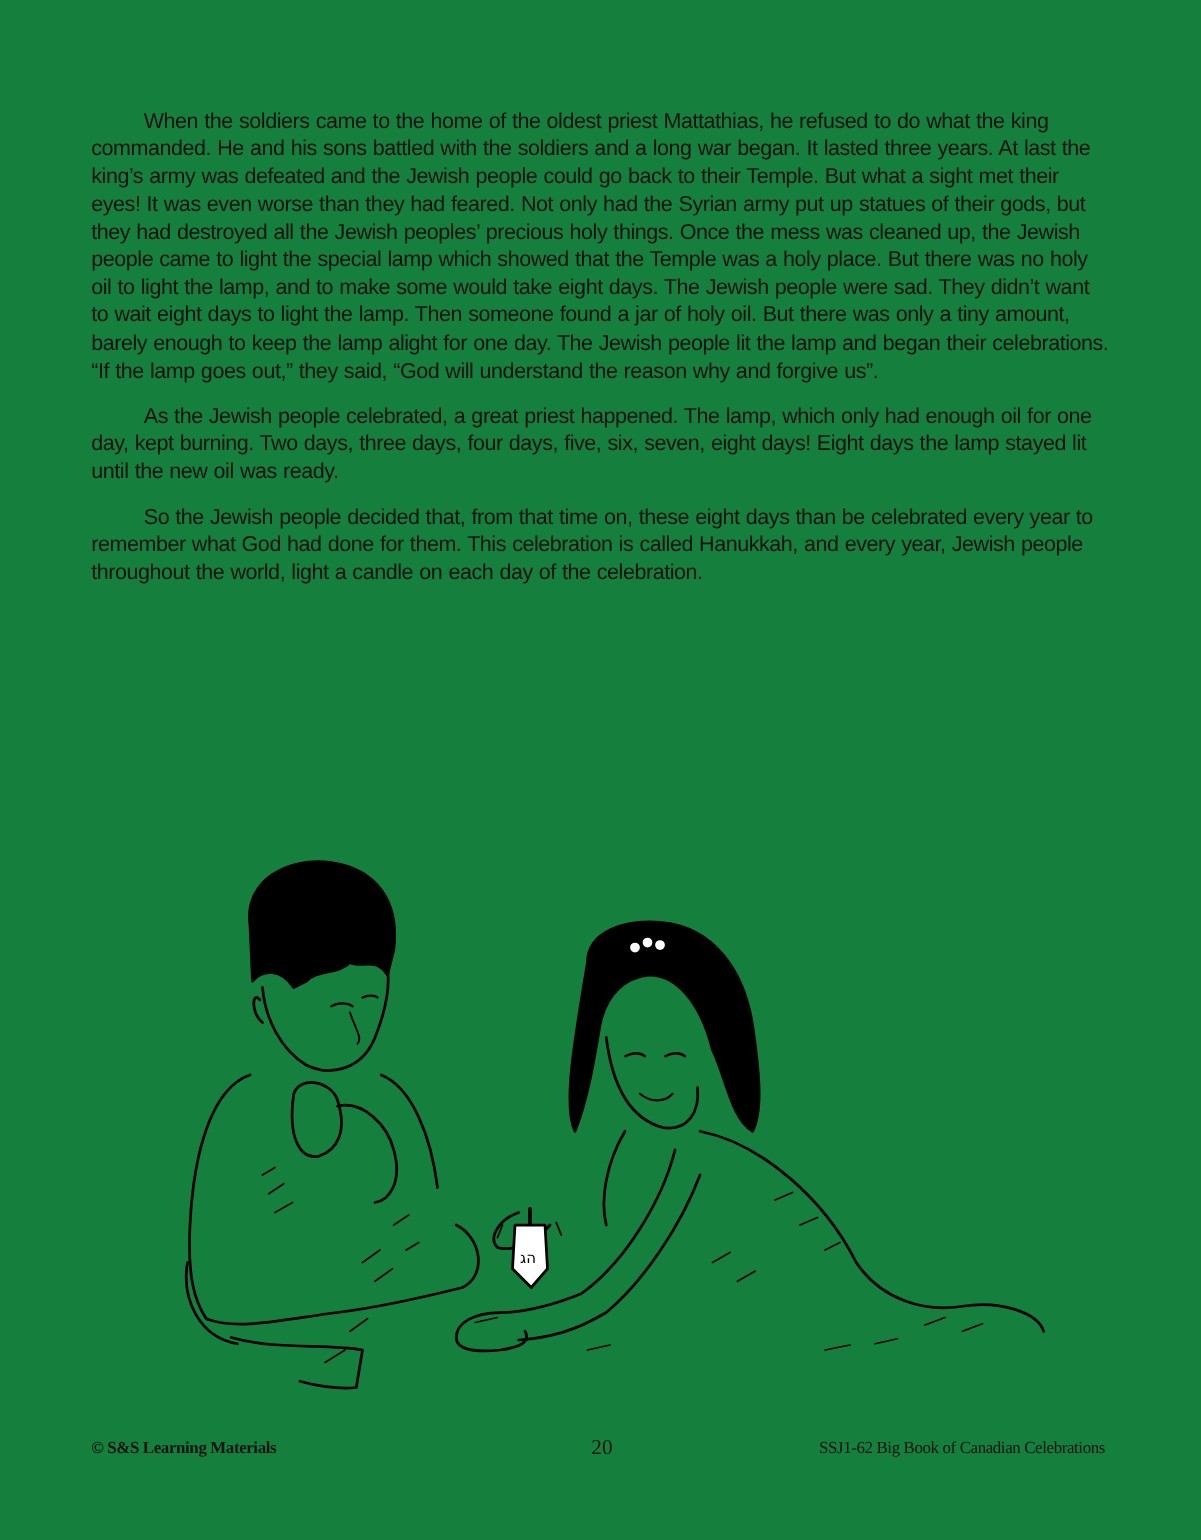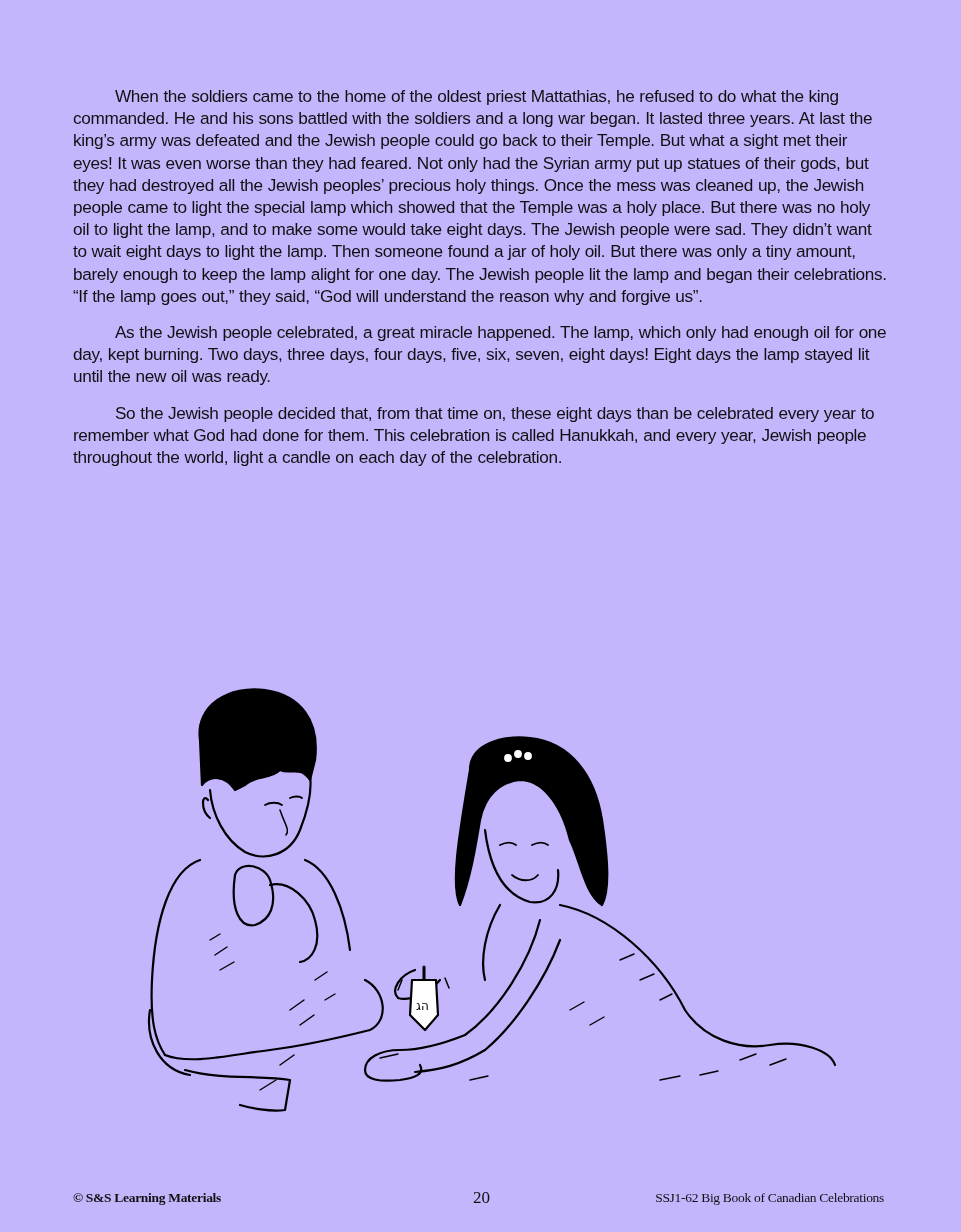--- a/index.html
+++ b/index.html
@@ -1,42 +1,42 @@
 <!DOCTYPE html>
 <html><head>
 <meta charset="utf-8">
 <style>
   html, body { margin:0; padding:0; background:#ffffff; }
   body { width:961px; height:1232px; position:relative; overflow:hidden; }
-  .page { position:absolute; left:0; top:0; width:961px; height:1232px; background:#c4b5fd; }
+  .page { position:absolute; left:0; top:0; width:961px; height:1232px; background:#15803d; }
   .body-text {
     position:absolute; left:73px; top:85px; width:815px;
     font-family:"Liberation Sans", sans-serif; font-size:17.2px; line-height:22.2px;
     color:#111111; letter-spacing:-0.35px; word-spacing:0.5px;
   }
   .body-text p { margin:0 0 14px 0; text-indent:42px; text-align:left; }
   .illustration {
     position:absolute; left:140px; top:680px; width:700px; height:440px;
   }
   .footer {
     position:absolute; left:73px; top:1148px; width:815px; height:20px;
-    font-family:"Liberation Serif", serif; color:#111;margin-top:40px;
+    font-family:"Liberation Serif", serif; color:#111;
   }
   .footer .left { position:absolute; left:0; top:2px; font-size:13.5px; font-weight:bold; letter-spacing:-0.3px; }
   .footer .center { position:absolute; left:400px; top:0; font-size:17px; }
   .footer .right { position:absolute; right:4px; top:2px; font-size:13.5px; font-weight:normal; letter-spacing:-0.3px; }
 </style>
 </head>
 <body>
 
 <div class="page">
 
   <div class="body-text">
     <p>When the soldiers came to the home of the oldest priest Mattathias, he refused to do what the king commanded.  He and his sons battled with the soldiers and a long war began.  It lasted three years.  At last the king’s army was defeated and the Jewish people could go back to their Temple.  But what a sight met their eyes!  It was even worse than they had feared.  Not only had the Syrian army put up statues of their gods, but they had destroyed all the Jewish peoples’ precious holy things.  Once the mess was cleaned up, the Jewish people came to light the special lamp which showed that the Temple was a holy place.  But there was no holy oil to light the lamp, and to make some would take eight days.  The Jewish people were sad.  They didn’t want to wait eight days to light the lamp.  Then someone found a jar of holy oil.  But there was only a tiny amount, barely enough to keep the lamp alight for one day.  The Jewish people lit the lamp and began their celebrations.  “If the lamp goes out,” they said, “God will understand the reason why and forgive us”.</p>
-    <p>As the Jewish people celebrated, a great miracle happened.  The lamp, which only had enough oil for one day, kept burning.  Two days, three days, four days, five, six, seven, eight days!  Eight days the lamp stayed lit until the new oil was ready.</p>
+    <p>As the Jewish people celebrated, a great priest happened.  The lamp, which only had enough oil for one day, kept burning.  Two days, three days, four days, five, six, seven, eight days!  Eight days the lamp stayed lit until the new oil was ready.</p>
     <p>So the Jewish people decided that, from that time on, these eight days than be celebrated every year to remember what God had done for them.  This celebration is called Hanukkah, and every year, Jewish people throughout the world, light a candle on each day of the celebration.</p>
   </div>
 
   <div class="illustration">
     <svg width="700" height="440" viewBox="0 0 700 440" xmlns="http://www.w3.org/2000/svg" fill="none" stroke="#000" stroke-width="2.2" stroke-linecap="round" stroke-linejoin="round">
 
       <g>
 
         <path d="M60,60 C55,25 90,5 125,10 C160,15 180,40 175,80 L170,100 C160,85 150,95 140,90 C130,100 115,95 105,105 L95,110 C85,95 70,95 62,105 Z" fill="#000"></path>
 

